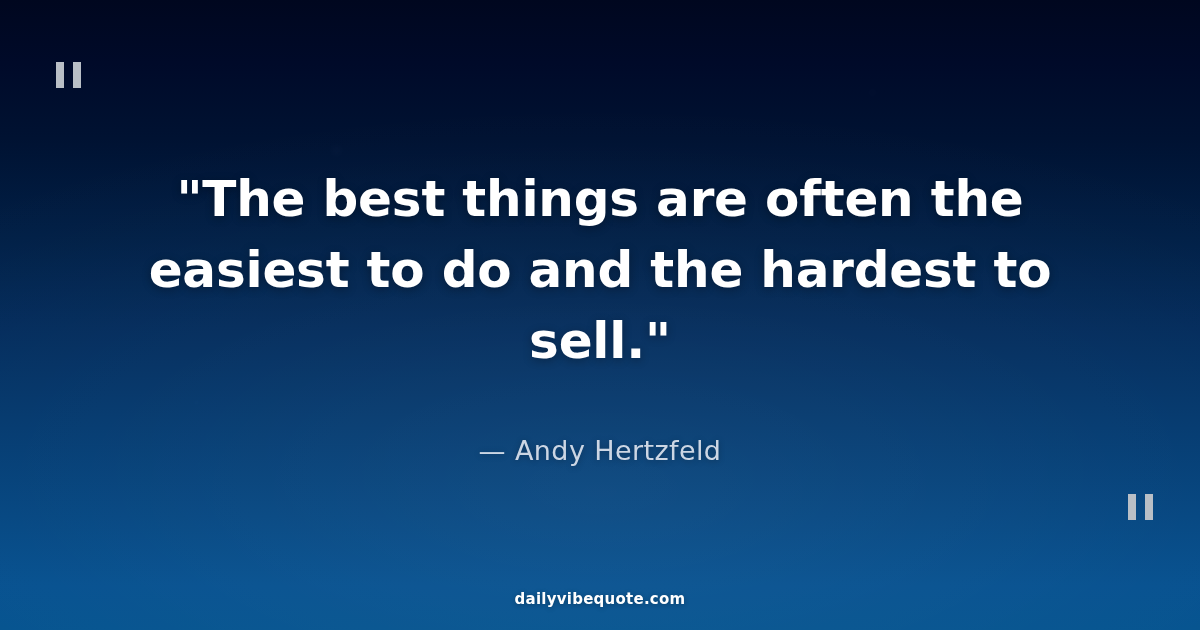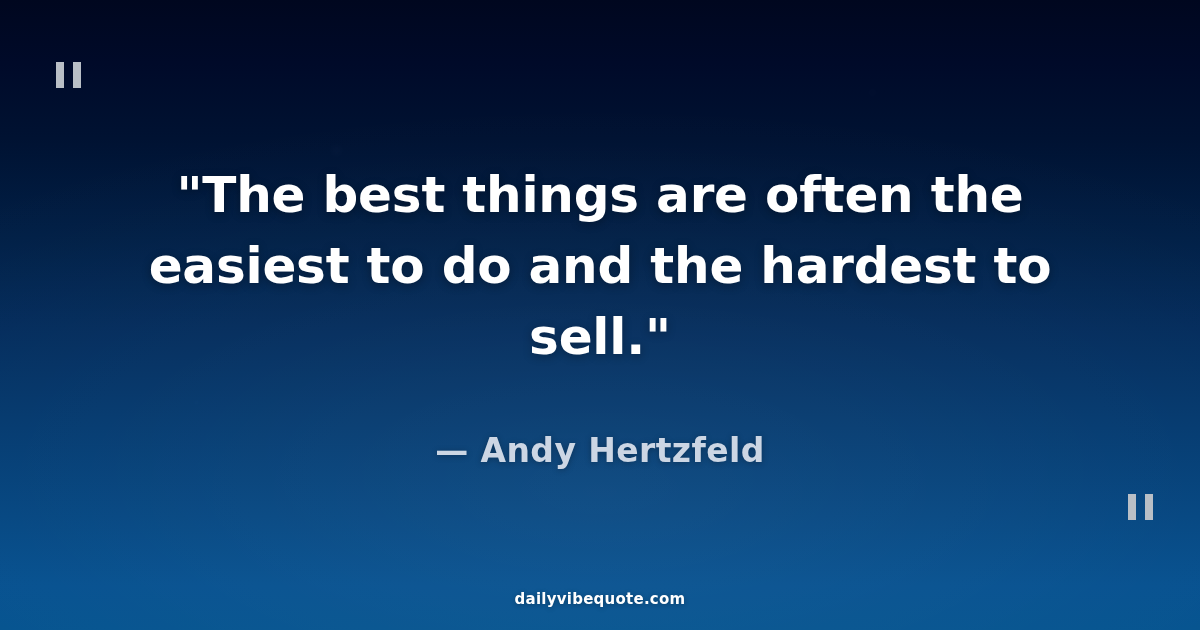--- a/index.html
+++ b/index.html
@@ -115,22 +115,22 @@
     font-weight: 700;
     line-height: 1.42;
     letter-spacing: -0.2px;
     text-shadow: 0 2px 10px rgba(0,0,0,0.32);
   }
 
   .attribution {
     margin: 58px 0 0 0;
     text-align: center;
     color: #ccd6e4;
-    font-size: 33px;
-    font-weight: 700;
+    font-size: 27px;
+    font-weight: 400;
     letter-spacing: 0.4px;
     text-shadow: 0 1px 6px rgba(0,0,0,0.28);
   }
 
   .footer {
     position: absolute;
     left: 0;
     right: 0;
     bottom: 22px;
     text-align: center;

